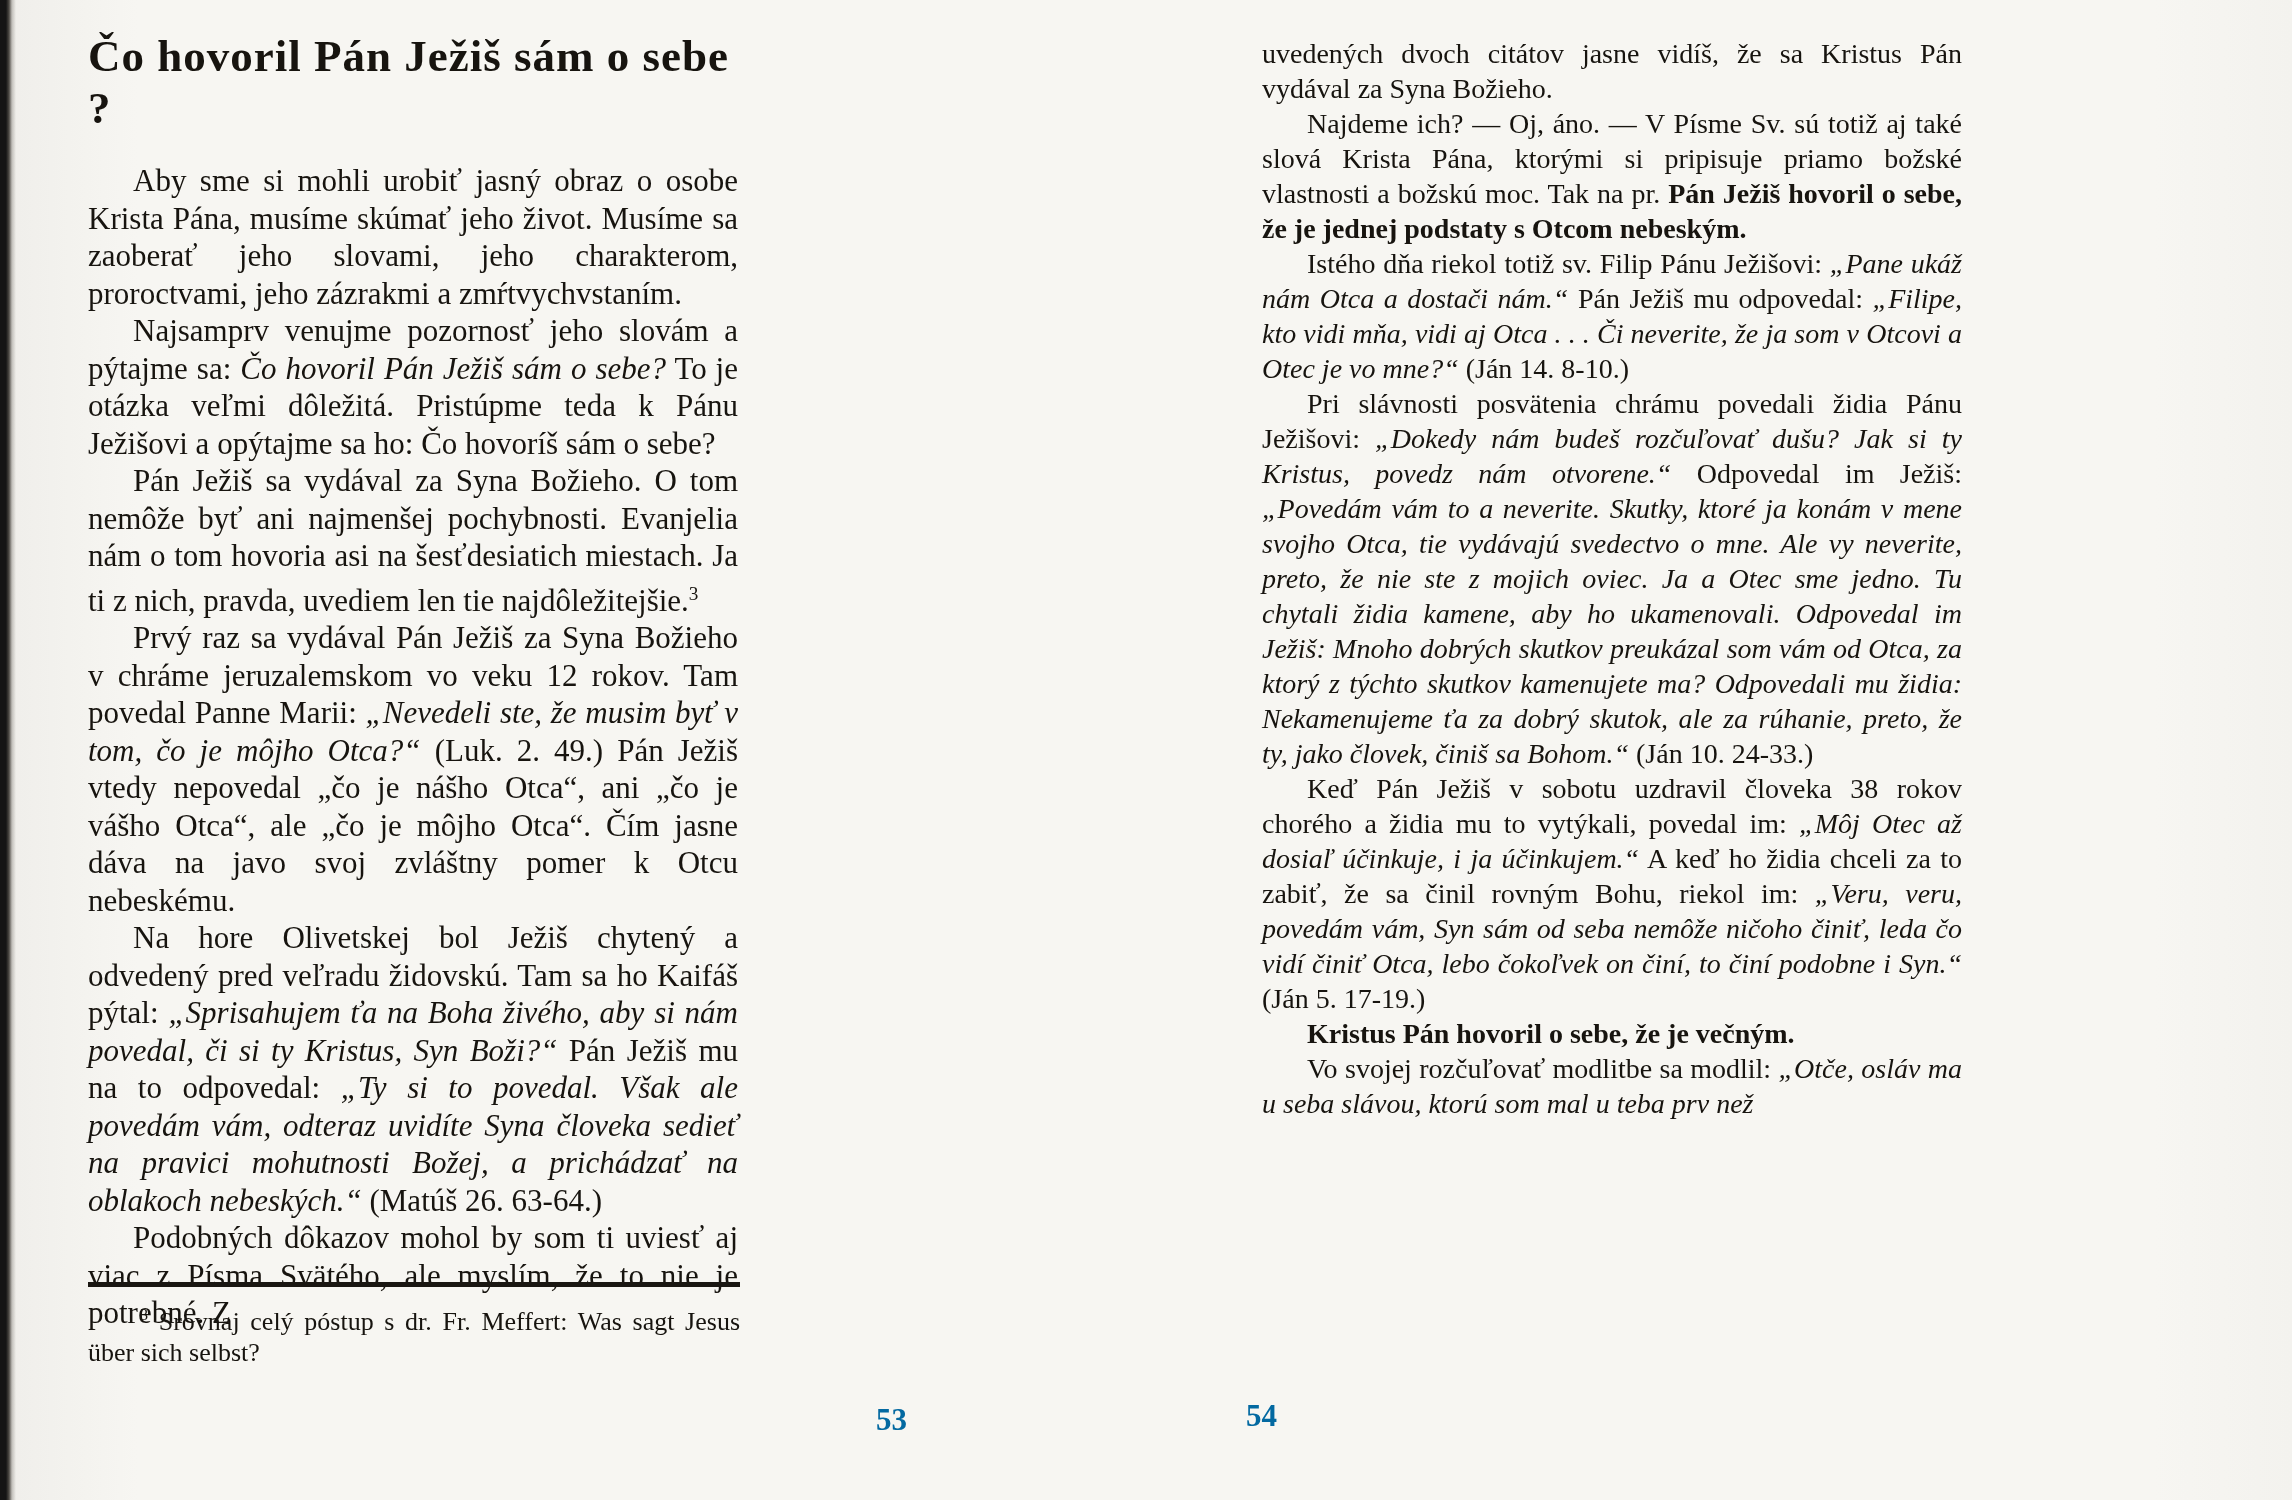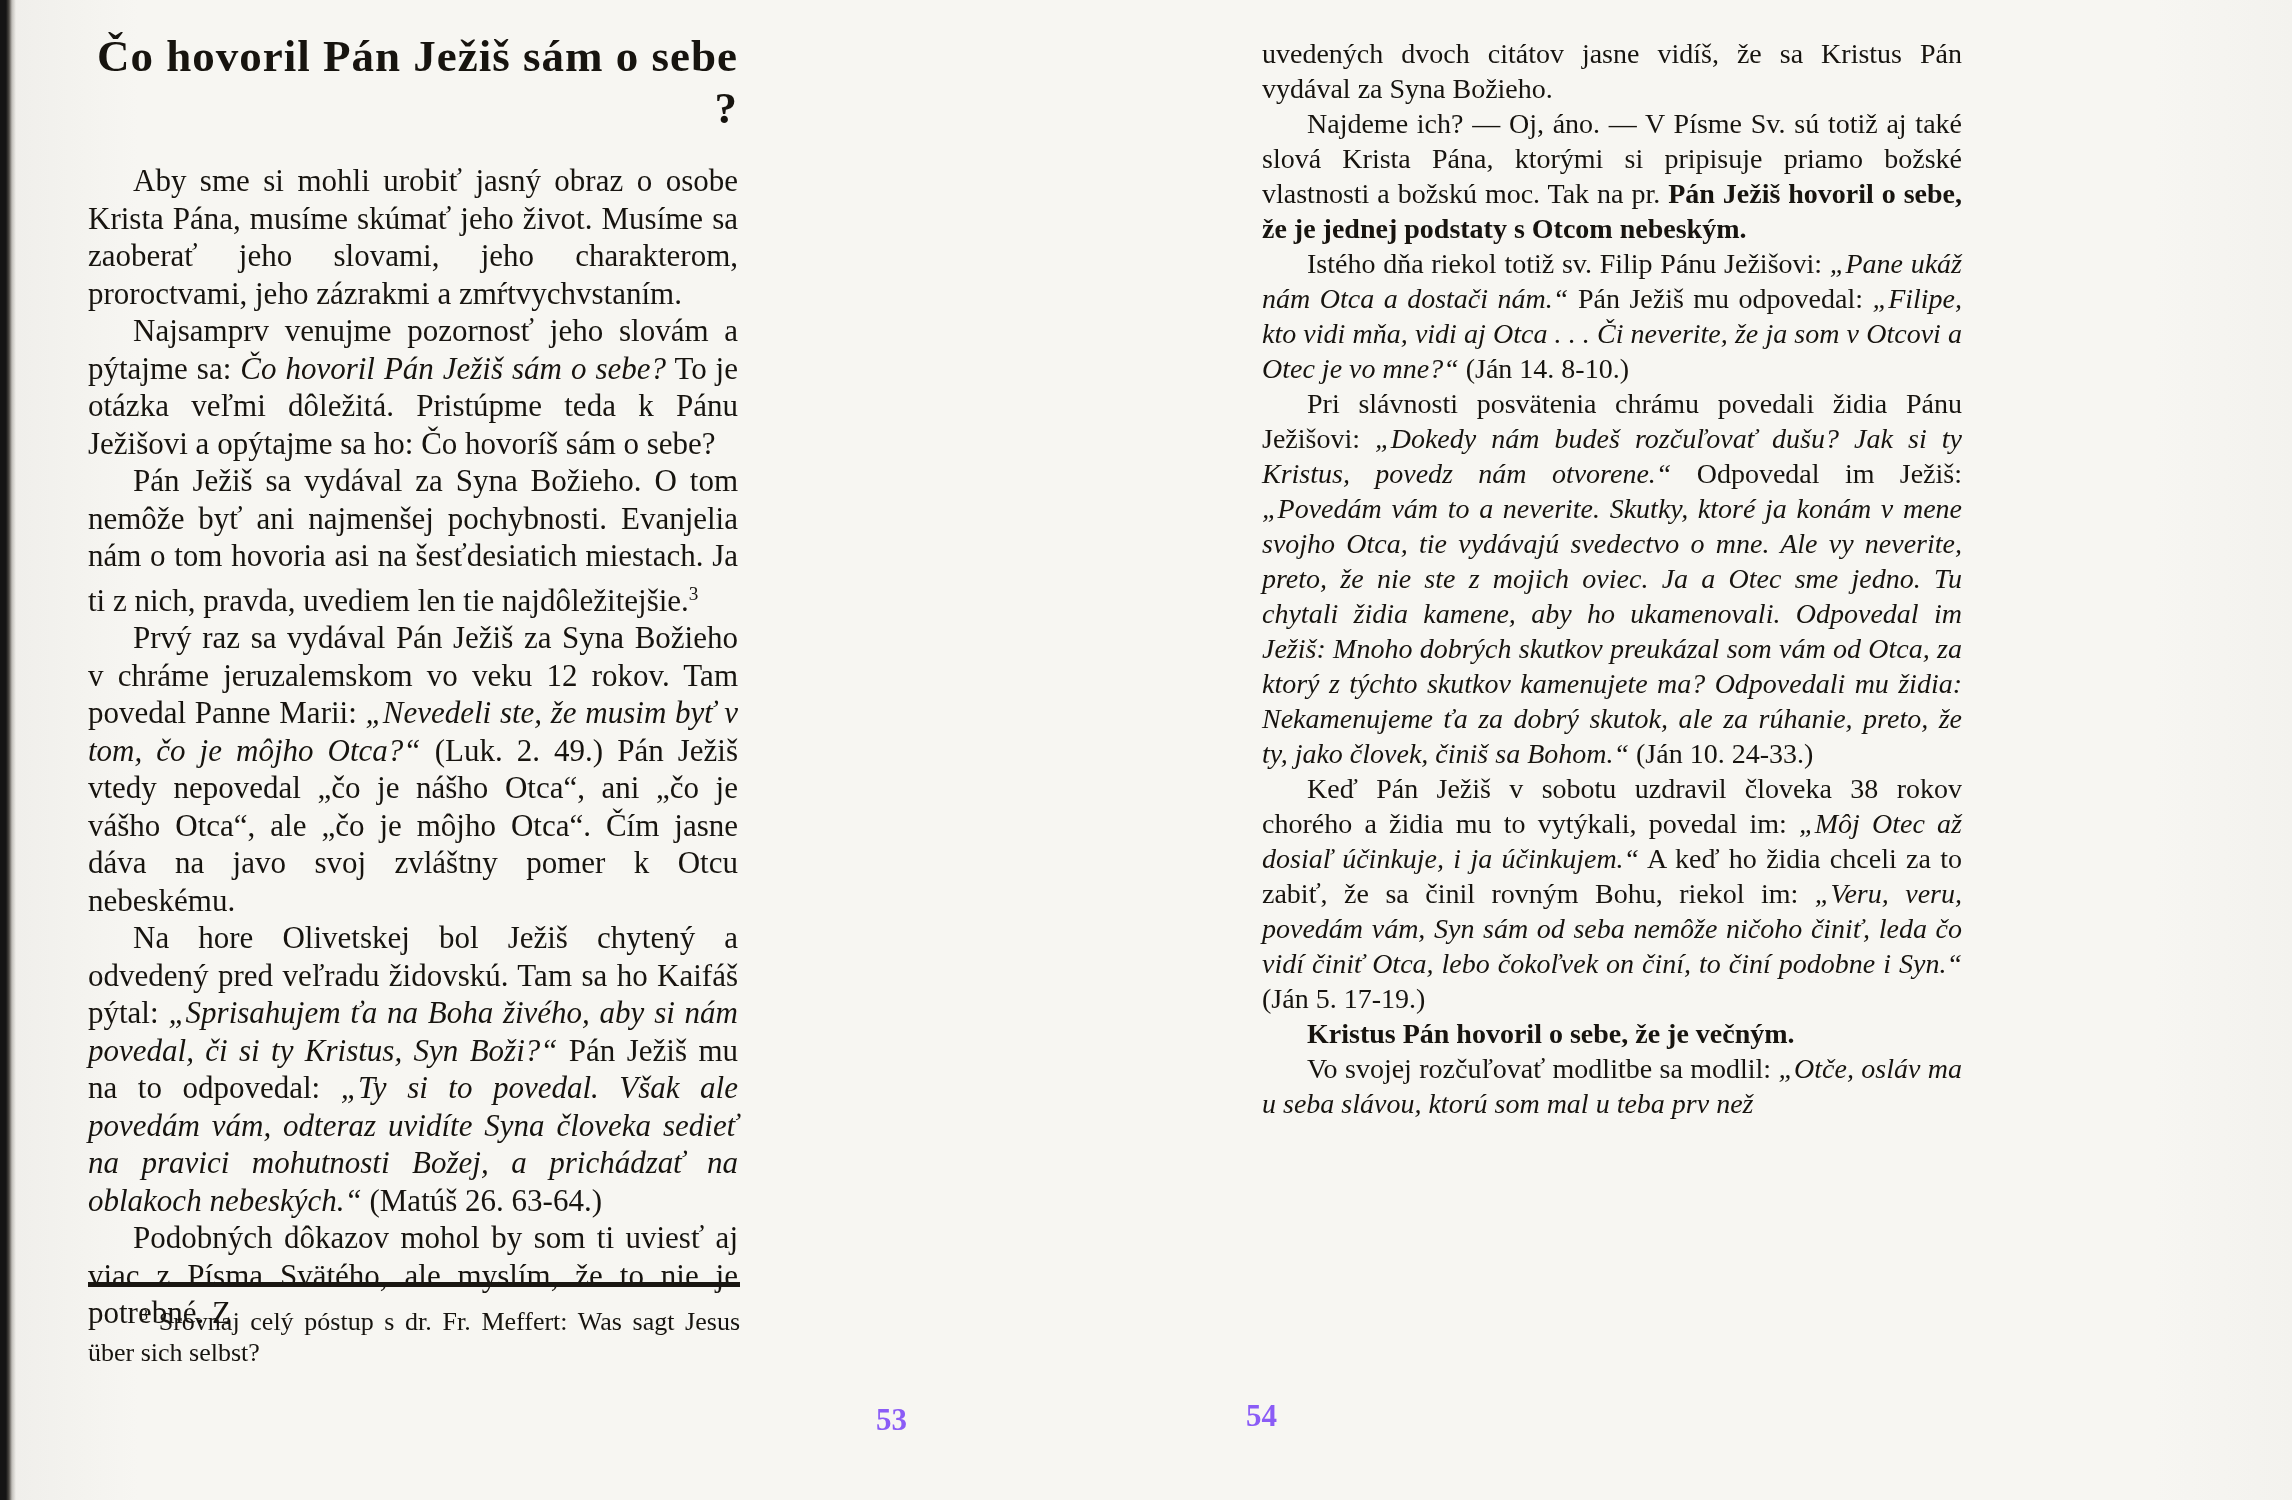--- a/index.html
+++ b/index.html
@@ -14,40 +14,40 @@
     color: #17140f;
   }
   .scan-edge {
     position: absolute; left: 0; top: 0; width: 16px; height: 1500px;
     background: linear-gradient(90deg, #141414 0px, #141414 6px, #4d4a45 9px, rgba(110,105,98,.35) 12px, rgba(110,105,98,0) 16px);
   }
   .page { position: absolute; }
   .page-left  { left: 88px;  top: 30px; width: 650px;  height: 1440px; }
   .page-right { left: 1262px; top: 36px; width: 700px; height: 1440px; }
   .title {
-    font-size: 45px; font-weight: bold; text-align: right;
+    font-size: 45px; font-weight: bold; text-align: left;
     margin: 0 0 28px 0; letter-spacing: 1px;
   }
   .text-block { text-align: justify; }
   .page-left  .text-block { font-size: 31px; line-height: 37.5px; }
   .page-right .text-block { font-size: 28px; line-height: 35px; }
   .para { margin: 0; text-indent: 45px; }
   .para.no-indent { text-indent: 0; }
   .run-normal { }
   .run-italic { font-style: italic; }
   .run-bold   { font-weight: bold; }
   sup.run-sup { font-size: 62%; }
   .footnote-block { position: absolute; left: 0; top: 1252px; width: 652px; }
   .footnote-rule { border-top: 5px solid #1a1712; margin: 0 0 12px 0; }
   .footnote-text {
     margin: 0; font-size: 26px; line-height: 31px;
     text-align: justify; text-indent: 52px;
   }
   .page-number {
-    position: absolute; font-weight: bold; font-size: 31px; color: #8b5cf6;
+    position: absolute; font-weight: bold; font-size: 31px; color: #0369a1;
   }
   #pn53 { left: 876px;  top: 1402px; }
   #pn54 { left: 1246px; top: 1398px; }
 </style>
 </head>
 <body>
 
 <div class="scan-edge"></div>
 
 <section class="page page-left">

